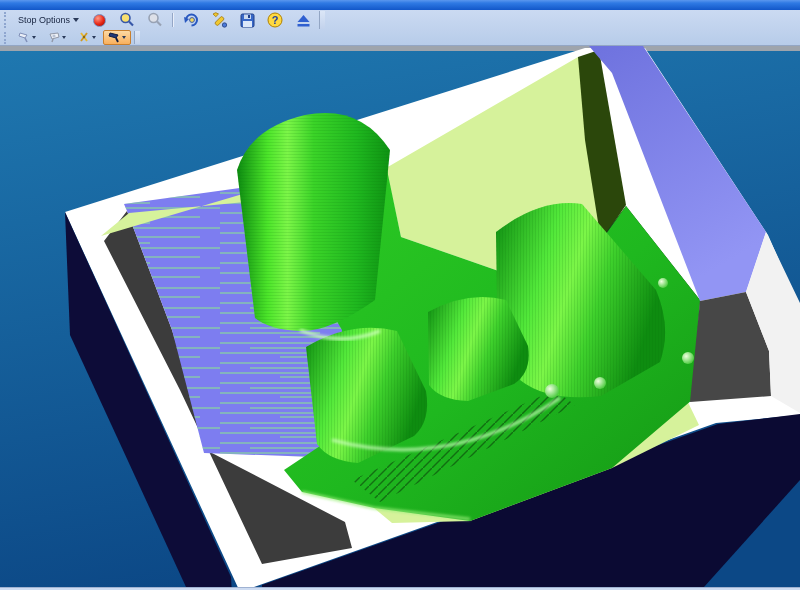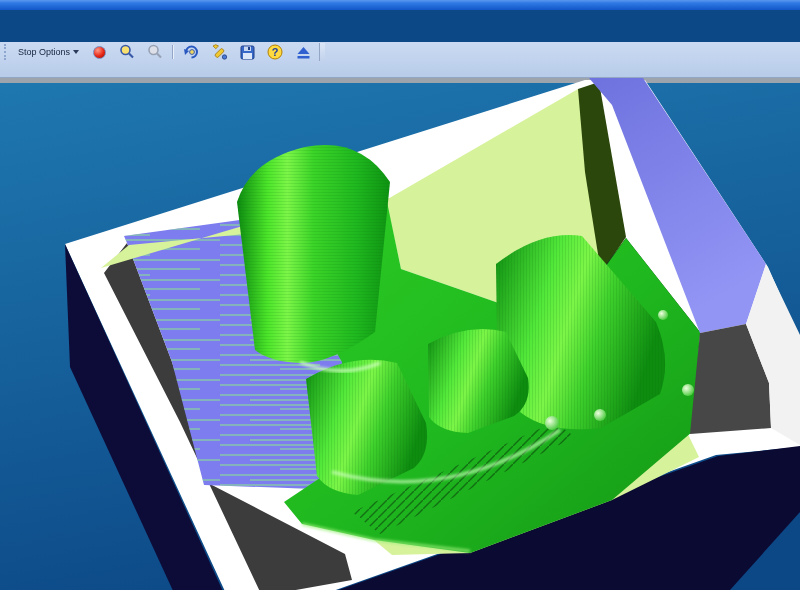--- a/index.html
+++ b/index.html
@@ -1,20 +1,20 @@
 <!DOCTYPE html>
 <html style="--c-titlebar_hi: #5b97ee; --c-titlebar_top: #2f7ae4; --c-titlebar_bottom: #1257c9; --c-toolbar_top: #cbdaf2; --c-toolbar_bottom: #b7cce9; --c-selected_btn: #f9b05c; --c-bottom_strip: #cedcf2; --c-bg_top: #1f78b0; --c-bg_bottom: #0c4886; --c-viewport_edge: #9ea4ac; --c-stock_white: #ffffff; --c-stock_navy: #0d0c38; --c-stock_navy2: #0b0a33; --c-wall_gray: #3c3c3c; --c-wall_gray_right: #474747; --c-wall_purple: #7d7df0; --c-wall_purple_right_a: #6e72de; --c-wall_purple_right_b: #9295f4; --c-stripe_green: #8ce98c; --c-floor_green: #d6f29b; --c-olive_shadow: #2b470b; --c-part_green_mid: #1fb81f; --c-part_green_bright: #7cf648; --c-part_green_dark: #0c8a10; --c-under_shadow: #14401a; --c-highlight_green: #cfffc0;"><head>
 <meta charset="utf-8">
 <style>
   html,body{margin:0;padding:0;width:800px;height:590px;overflow:hidden;
     font-family:"Liberation Sans","DejaVu Sans",sans-serif;background:var(--c-bg_bottom,#0c4886);}
   .titlebar{height:10px;background:linear-gradient(to bottom,var(--c-titlebar_hi,#5b97ee) 0%,var(--c-titlebar_top,#2f7ae4) 30%,var(--c-titlebar_bottom,#1257c9) 100%);}
   .toolbars{height:36px;background:linear-gradient(to bottom,var(--c-toolbar_top,#cbdaf2),var(--c-toolbar_bottom,#b7cce9));
     border-bottom:1px solid #93a6c4;box-sizing:border-box;}
-  .tb-row{display:flex;align-items:center;height:20px;padding-left:2px;margin-top:32px;}
+  .tb-row{display:flex;align-items:center;height:20px;padding-left:2px;}
   .tb-row2{height:15px;}
   .grip{width:4px;height:80%;margin:0 2px;border-left:2px dotted #8fa6cf;}
   .tb-btn{height:18px;min-width:20px;display:flex;align-items:center;justify-content:center;
     border:1px solid transparent;border-radius:2px;margin:0 1px;background:transparent;padding:0 2px;cursor:default;}
   .tb-btn.small{height:13px;min-width:22px;}
   .tb-btn.selected{background:linear-gradient(to bottom,#fcd9a4,var(--c-selected_btn,#f9b05c));border:1px solid #c87f2e;}
   .tb-sep{width:1px;height:14px;background:#94a6c6;margin:0 3px;border-right:1px solid #e8eefa;}
   .stop-btn{font-size:9px;color:#16233f;display:flex;align-items:center;gap:3px;padding:0 4px;}
   .drop-arrow{width:0;height:0;border-left:3px solid transparent;border-right:3px solid transparent;border-top:4px solid #2a3a5a;}
   .drop-arrow.tiny{border-left-width:2px;border-right-width:2px;border-top-width:3px;margin-left:1px;}

